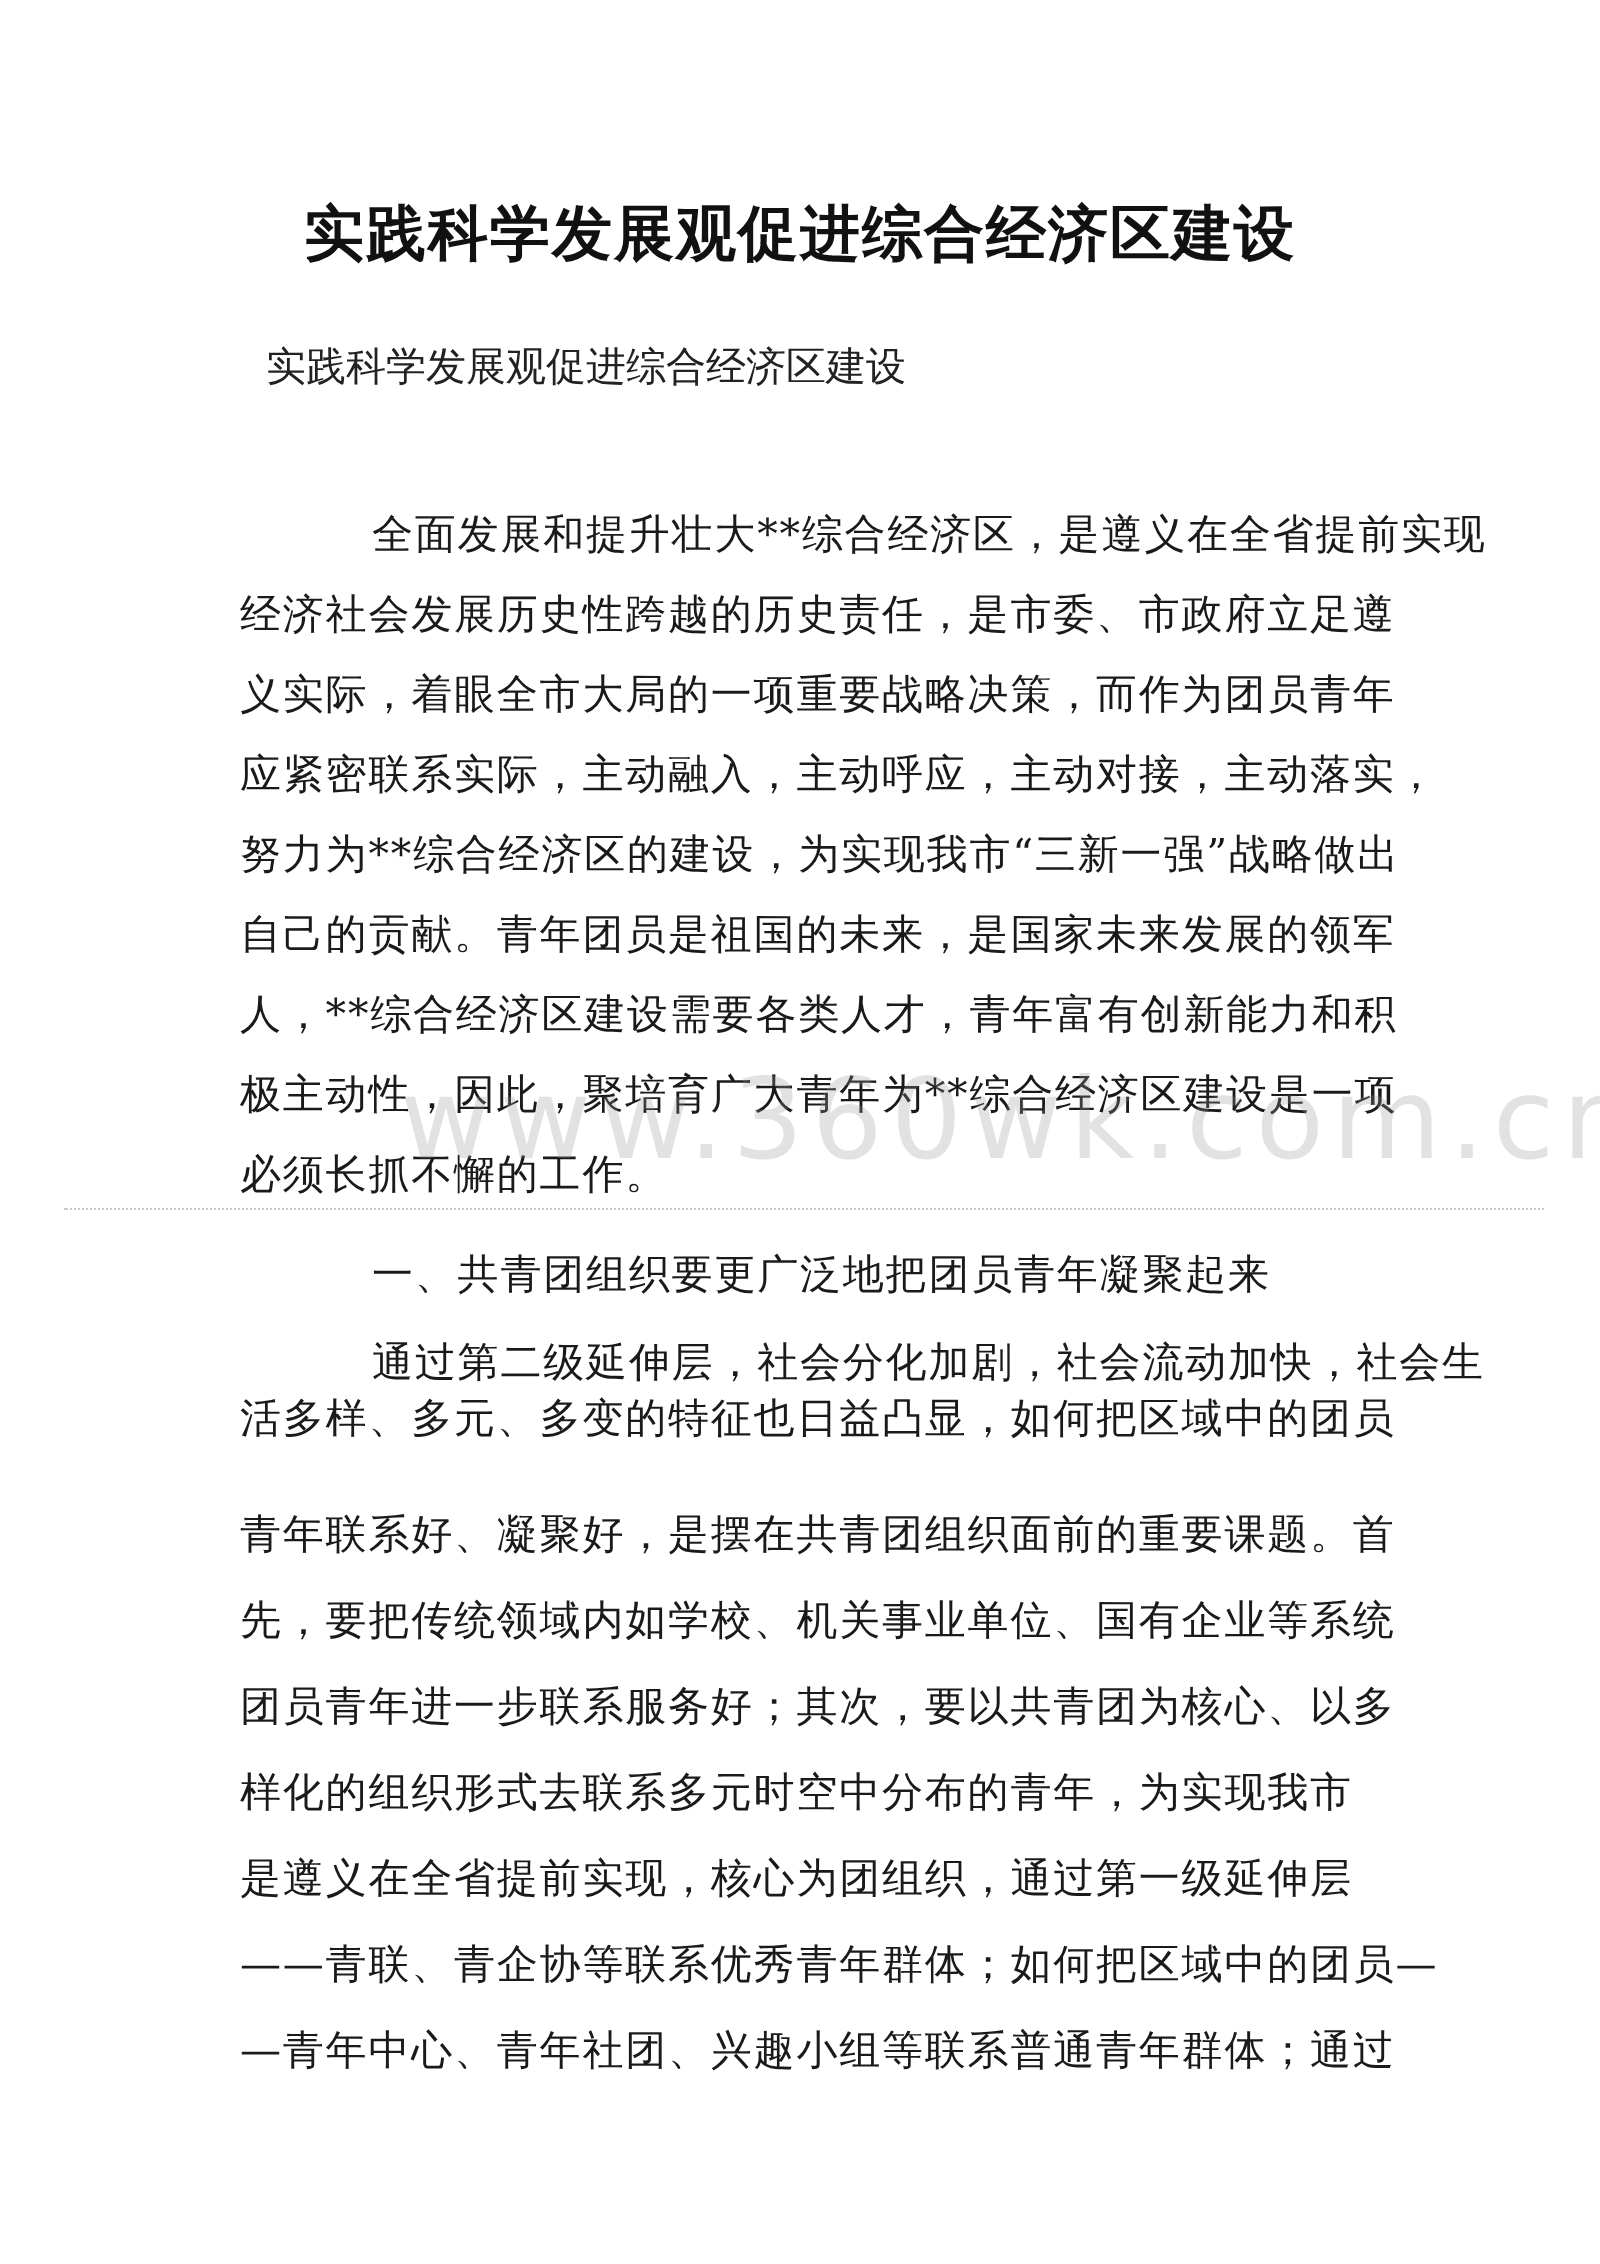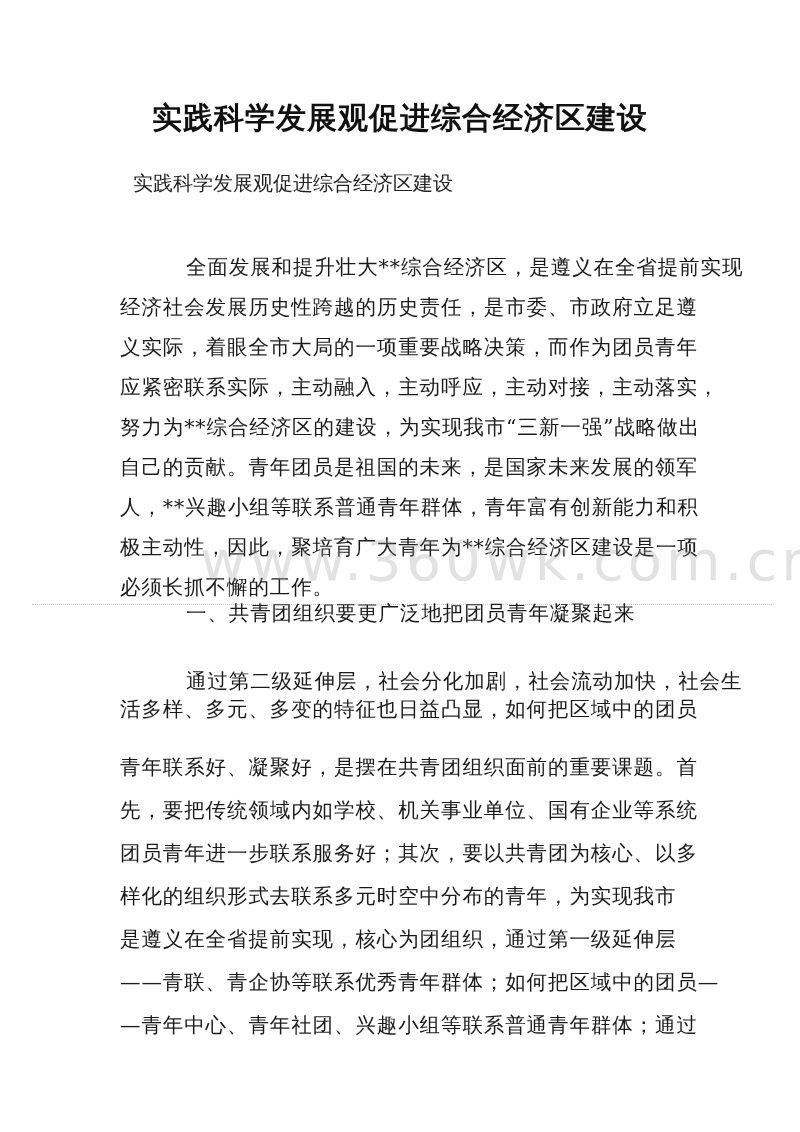--- a/index.html
+++ b/index.html
@@ -83,30 +83,30 @@
 
   <div class="subtitle">实践科学发展观促进综合经济区建设</div>
 
   <div>
     <div class="line indent" style="top:252px">全面发展和提升壮大**综合经济区，是遵义在全省提前实现</div>
     <div class="line" style="top:292px">经济社会发展历史性跨越的历史责任，是市委、市政府立足遵</div>
     <div class="line" style="top:332px">义实际，着眼全市大局的一项重要战略决策，而作为团员青年</div>
     <div class="line" style="top:372px">应紧密联系实际，主动融入，主动呼应，主动对接，主动落实，</div>
     <div class="line" style="top:412px">努力为**综合经济区的建设，为实现我市“三新一强”战略做出</div>
     <div class="line" style="top:452px">自己的贡献。青年团员是祖国的未来，是国家未来发展的领军</div>
-    <div class="line" style="top:492px">人，**兴趣小组等联系普通青年群体，青年富有创新能力和积</div>
+    <div class="line" style="top:492px">人，**综合经济区建设需要各类人才，青年富有创新能力和积</div>
     <div class="line" style="top:532px">极主动性，因此，聚培育广大青年为**综合经济区建设是一项</div>
     <div class="line" style="top:572px">必须长抓不懈的工作。</div>
   </div>
 
   <div class="separator"></div>
 
   <div class="watermark">www.360wk.com.cn</div>
 
-  <div class="line indent" style="top:598px">一、共青团组织要更广泛地把团员青年凝聚起来</div>
+  <div class="line indent" style="top:622px">一、共青团组织要更广泛地把团员青年凝聚起来</div>
 
   <div>
     <div class="line indent" style="top:666px">通过第二级延伸层，社会分化加剧，社会流动加快，社会生</div>
     <div class="line" style="top:694px">活多样、多元、多变的特征也日益凸显，如何把区域中的团员</div>
     <div class="line" style="top:752px">青年联系好、凝聚好，是摆在共青团组织面前的重要课题。首</div>
     <div class="line" style="top:795px">先，要把传统领域内如学校、机关事业单位、国有企业等系统</div>
     <div class="line" style="top:838px">团员青年进一步联系服务好；其次，要以共青团为核心、以多</div>
     <div class="line" style="top:881px">样化的组织形式去联系多元时空中分布的青年，为实现我市</div>
     <div class="line" style="top:924px">是遵义在全省提前实现，核心为团组织，通过第一级延伸层</div>
     <div class="line" style="top:967px">——青联、青企协等联系优秀青年群体；如何把区域中的团员—</div>

